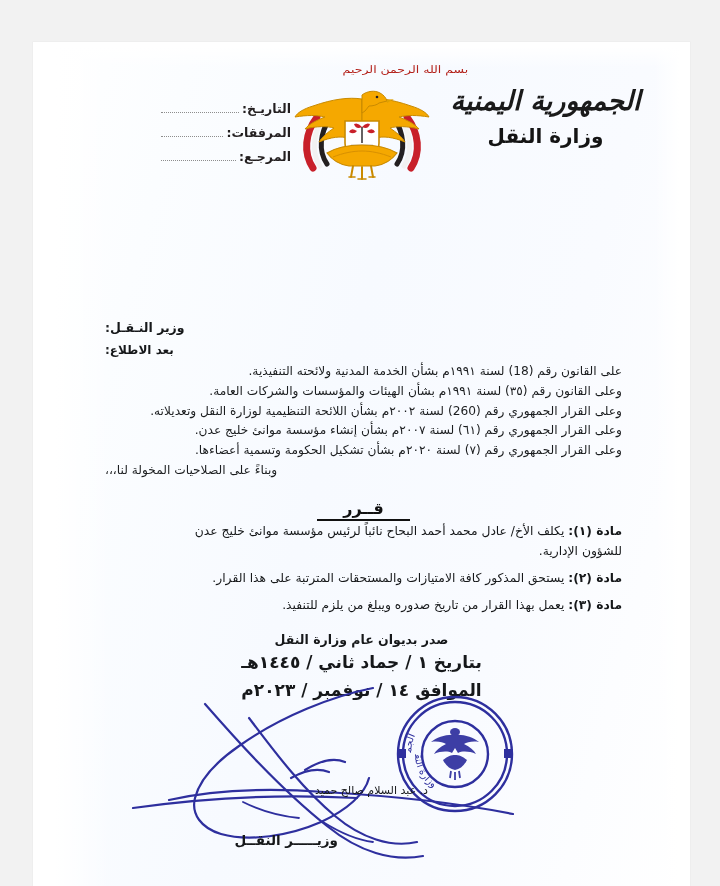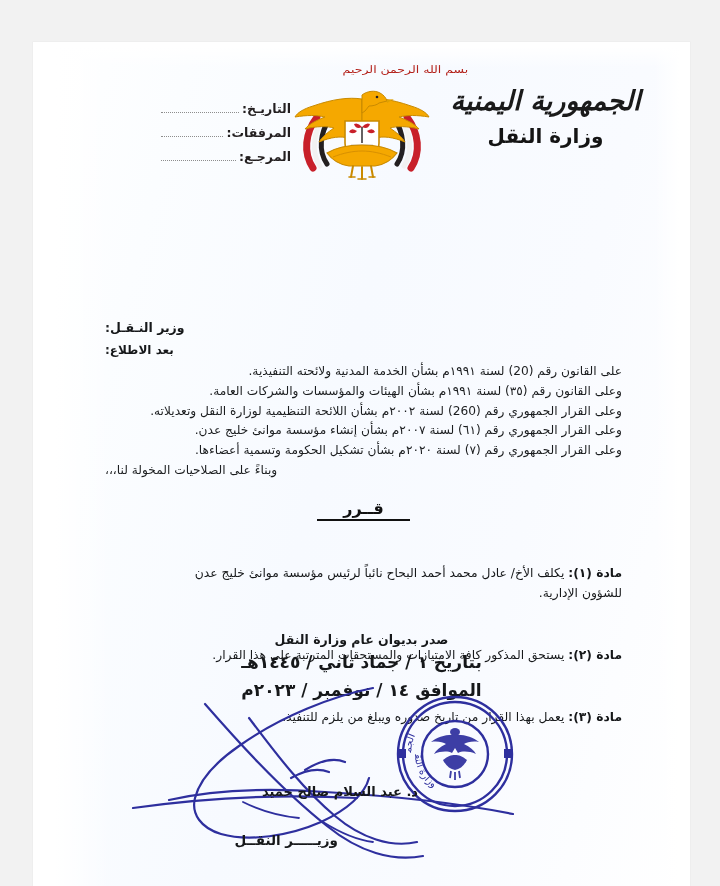--- a/index.html
+++ b/index.html
@@ -230,21 +230,20 @@
 
   
   .articles { }
   .article {
     font-family: "DejaVu Sans", "Liberation Sans", sans-serif;
     font-size: 12.3px;
     color: #16181a;
     line-height: 1.65;
     text-align: justify;
     margin-bottom: 7px;
-    margin-top: 42px;
   }
   .article-label {
     font-weight: bold;
   }
   .article-text { }
   .article .cont {
     display: block;
     text-align: right;
   }
 
@@ -291,25 +290,25 @@
   .signature-ink {
     position: absolute;
     left: 0;
     top: 0;
     width: 560px;
     height: 190px;
     pointer-events: none;
   }
   .signature-name {
     position: absolute;
-    right: 215px;
+    right: 205px;
     top: 102px;
     font-family: "DejaVu Sans", "Liberation Sans", sans-serif;
-    font-size: 13px;
-    font-weight: bold;
+    font-size: 11px;
+    font-weight: normal;
     color: #16181a;
     letter-spacing: 2.2px;
     white-space: nowrap;
     direction: rtl;
   }
   .signature-title {
     position: absolute;
     right: 295px;
     top: 150px;
     font-family: "DejaVu Sans", "Liberation Sans", sans-serif;
@@ -401,21 +400,21 @@
       </div>
     </div>
 
 
     <div class="doc-body">
 
       <div class="signer-role">وزير النـقـل:</div>
       <div class="after-review">بعد الاطلاع:</div>
 
       <ul class="whereas-list">
-        <li class="whereas-item">على القانون رقم (20) لسنة ١٩٩١م بشأن الخدمة المدنية ولائحته التنفيذية.</li>
+        <li class="whereas-item">على القانون رقم (18) لسنة ١٩٩١م بشأن الخدمة المدنية ولائحته التنفيذية.</li>
         <li class="whereas-item">وعلى القانون رقم (٣٥) لسنة ١٩٩١م بشأن الهيئات والمؤسسات والشركات العامة.</li>
         <li class="whereas-item">وعلى القرار الجمهوري رقم (260) لسنة ٢٠٠٢م بشأن اللائحة التنظيمية لوزارة النقل وتعديلاته.</li>
         <li class="whereas-item">وعلى القرار الجمهوري رقم (٦١) لسنة ٢٠٠٧م بشأن إنشاء مؤسسة موانئ خليج عدن.</li>
         <li class="whereas-item">وعلى القرار الجمهوري رقم (٧) لسنة ٢٠٢٠م بشأن تشكيل الحكومة وتسمية أعضاءها.</li>
         <li class="whereas-item last">وبناءً على الصلاحيات المخولة لنا،،،</li>
       </ul>
 
       <div class="decided-wrap">
         <span class="decided">قــرر</span>
       </div>

